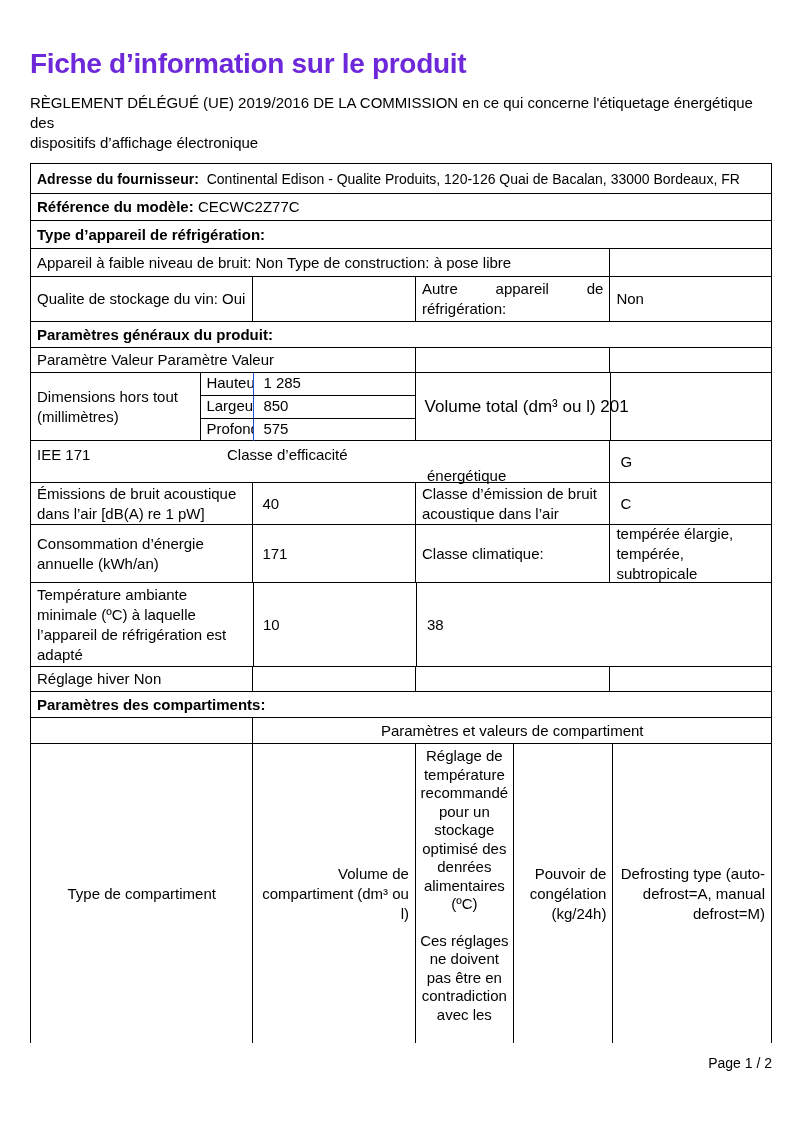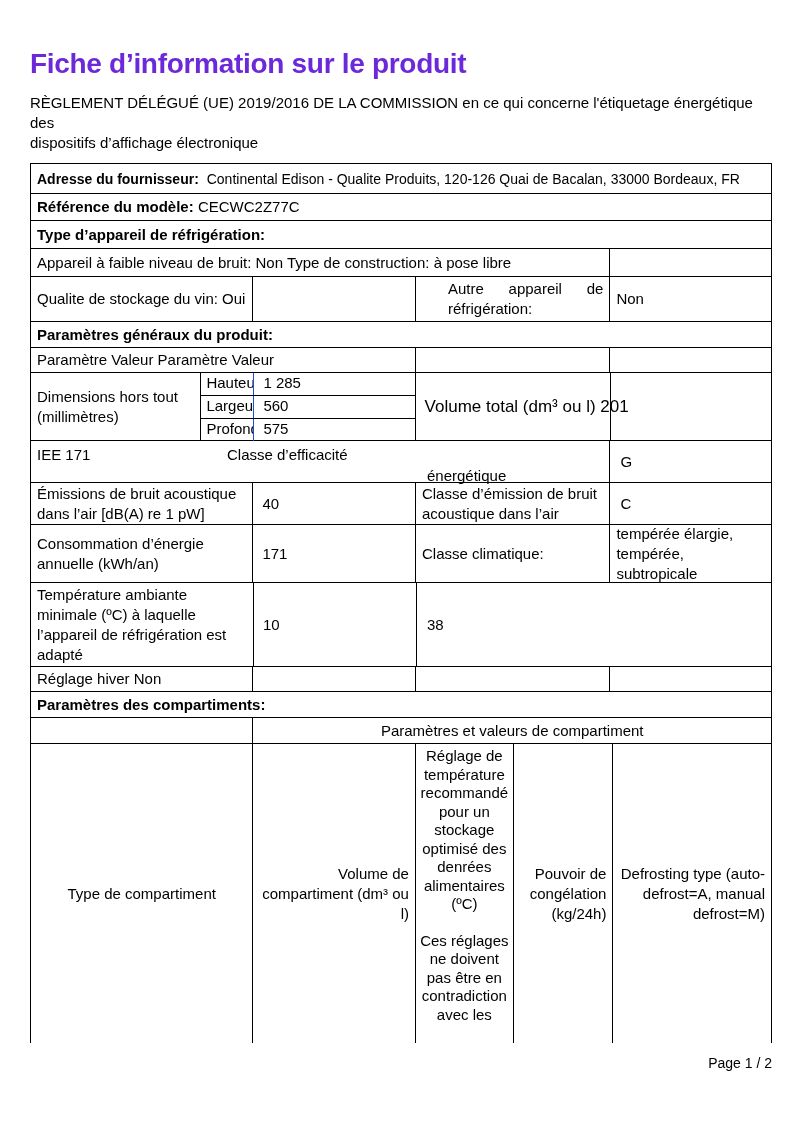--- a/index.html
+++ b/index.html
@@ -28,21 +28,21 @@
   .cell { padding: 2px 6px; line-height: 20px; }
   .bl { border-left: 1px solid #000; }
   .vc { display: flex; align-items: center; }
   .hc { justify-content: center; text-align: right; }
   .bold { font-weight: bold; }
   .nowrap { white-space: nowrap; }
   .srow { display: flex; }
   .srow + .srow { border-top: 1px solid #000; }
   .srow-label { width: 52px; padding: 1px 0 0 5px; overflow: hidden; white-space: nowrap; }
   .srow-value { flex: 1; border-left: 1px solid #1d4ed8; padding: 1px 0 0 9px; }
-  .just { text-align: justify; margin-left: 26px; }
+  .just { text-align: justify; }
   .rel { position: relative; }
   .abs { position: absolute; }
   .footer { position: absolute; right: 30px; top: 1055px; font-size: 14px; }
   .temp-col { line-height: 18.5px; text-align: center; overflow: hidden; padding: 3px 3px; }
 </style>
 </head>
 <body>
 
 <div class="doc">
 
@@ -100,21 +100,21 @@
 
     <div class="row" style="height:68px">
       <div class="cell vc" style="width:170px">Dimensions hors tout (millimètres)</div>
       <div class="bl" style="width:215px">
         <div class="srow" style="height:22px">
           <div class="srow-label">Hauteu</div>
           <div class="srow-value">1 285</div>
         </div>
         <div class="srow" style="height:23px">
           <div class="srow-label">Largeur</div>
-          <div class="srow-value">560</div>
+          <div class="srow-value">850</div>
         </div>
         <div class="srow" style="height:23px">
           <div class="srow-label">Profond</div>
           <div class="srow-value">575</div>
         </div>
       </div>
       <div class="cell vc bl nowrap" style="width:195px; font-size:17px; padding-left:9px">Volume total (dm³ ou l) 201</div>
       <div class="cell bl" style="width:162px"></div>
     </div>
 

